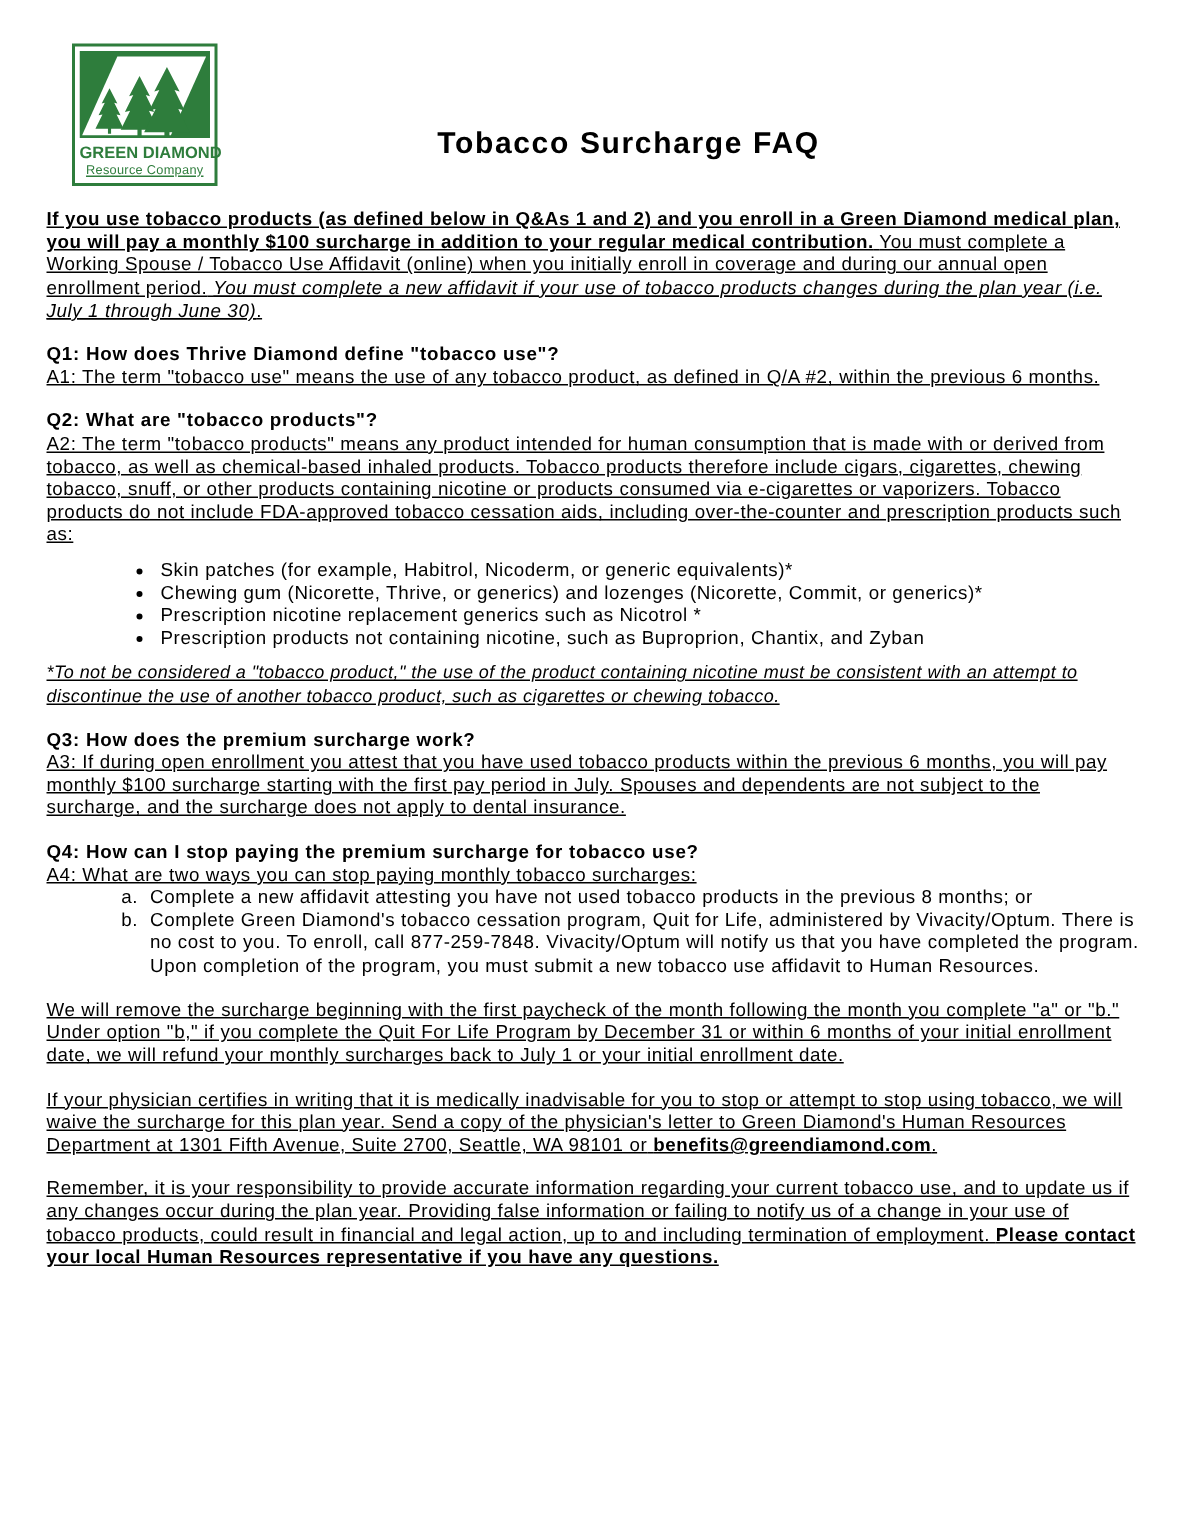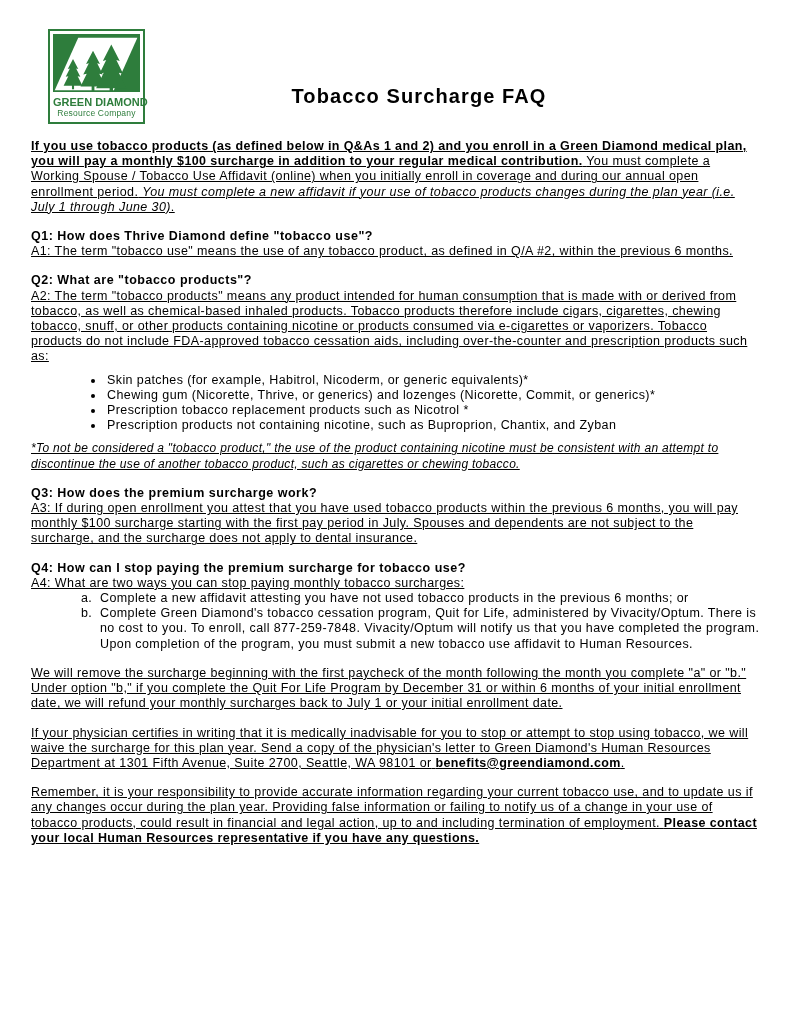--- a/index.html
+++ b/index.html
@@ -18,21 +18,21 @@
     border:2px solid var(--green); background:#fff;
     padding:3px 3px 4px; text-align:center;
   }
   .logo svg { display:block; width:100%; height:58px; }
   .logo-name {
     color:var(--green); font-weight:bold; font-size:11px;
     line-height:12px; letter-spacing:0; margin-top:4px; white-space:nowrap;
   }
   .logo-sub {
     color:var(--green); font-size:8.5px; line-height:10px;
-    letter-spacing:0.2px; white-space:nowrap;
+    letter-spacing:0.2px; white-space:nowrap;text-decoration:underline;
   }
   .doc-title {
     position:absolute; top:89px; left:0; width:100%;
     text-align:center; font-size:20px; font-weight:bold;
     letter-spacing:1.1px; margin:0;padding-left:47px;
   }
   
   .content { position:absolute; top:139px; left:31px; width:729px; }
   .content p { margin:0 0 14px;text-decoration:underline; }
   .q { font-size:12.5px; font-weight:bold; margin:0; line-height:15.2px; letter-spacing:0.5px; }
@@ -82,36 +82,36 @@
       <h2 class="q">Q1: How does Thrive Diamond define "tobacco use"?</h2>
       <p class="a">A1: The term "tobacco use" means the use of any tobacco product, as defined in Q/A #2, within the previous 6 months.</p>
     </section>
 
     <section>
       <h2 class="q">Q2: What are "tobacco products"?</h2>
       <p class="a" style="margin-bottom:0">A2: The term "tobacco products" means any product intended for human consumption that is made with or derived from tobacco, as well as chemical-based inhaled products.  Tobacco products therefore include cigars, cigarettes, chewing tobacco, snuff, or other products containing nicotine or products consumed via e-cigarettes or vaporizers. Tobacco products do not include FDA-approved tobacco cessation aids, including over-the-counter and prescription products such as:</p>
       <ul class="bullets">
         <li>Skin patches (for example, Habitrol, Nicoderm, or generic equivalents)*</li>
         <li>Chewing gum (Nicorette, Thrive, or generics) and lozenges (Nicorette, Commit, or generics)*</li>
-        <li>Prescription tobacco replacement products such as Nicotrol *</li>
+        <li>Prescription nicotine replacement generics such as Nicotrol *</li>
         <li>Prescription products not containing nicotine, such as Buproprion, Chantix, and Zyban</li>
       </ul>
       <p class="footnote">*To not be considered a "tobacco product," the use of the product containing nicotine must be consistent with an attempt to discontinue the use of another tobacco product, such as cigarettes or chewing tobacco.</p>
     </section>
 
     <section>
       <h2 class="q">Q3: How does the premium surcharge work?</h2>
       <p class="a">A3: If during open enrollment you attest that you have used tobacco products within the previous 6 months, you will pay monthly $100 surcharge starting with the first pay period in July.  Spouses and dependents are not subject to the surcharge, and the surcharge does not apply to dental insurance.</p>
     </section>
 
     <section>
       <h2 class="q">Q4: How can I stop paying the premium surcharge for tobacco use?</h2>
       <p class="a" style="margin-bottom:0">A4: What are two ways you can stop paying monthly tobacco surcharges:</p>
       <ol class="alpha">
-        <li>Complete a new affidavit attesting you have not used tobacco products in the previous 6 months; or</li>
+        <li>Complete a new affidavit attesting you have not used tobacco products in the previous 8 months; or</li>
         <li>Complete Green Diamond's tobacco cessation program, Quit for Life, administered by Vivacity/Optum. There is no cost to you. To enroll, call 877-259-7848. Vivacity/Optum will notify us that you have completed the program.  Upon completion of the program, you must submit a new tobacco use affidavit to Human Resources.</li>
       </ol>
     </section>
 
     <p>We will remove the surcharge beginning with the first paycheck of the month following the month you complete "a" or "b."  Under option "b," if you complete the Quit For Life Program by December 31 or within 6 months of your initial enrollment date, we will refund your monthly surcharges back to July 1 or your initial enrollment date.</p>
 
     <p><span>If your physician certifies in writing that it is medically inadvisable for you to stop or attempt to stop using tobacco, we will waive the surcharge for this plan year.  Send a copy of the physician's letter to Green Diamond's Human Resources Department at 1301 Fifth Avenue, Suite 2700, Seattle, WA 98101 or</span>
       <span class="b">benefits@greendiamond.com</span><span>.</span></p>
 
     <p><span>Remember, it is your responsibility to provide accurate information regarding your current tobacco use, and to update us if any changes occur during the plan year.  Providing false information or failing to notify us of a change in your use of tobacco products, could result in financial and legal action, up to and including termination of employment.</span>

